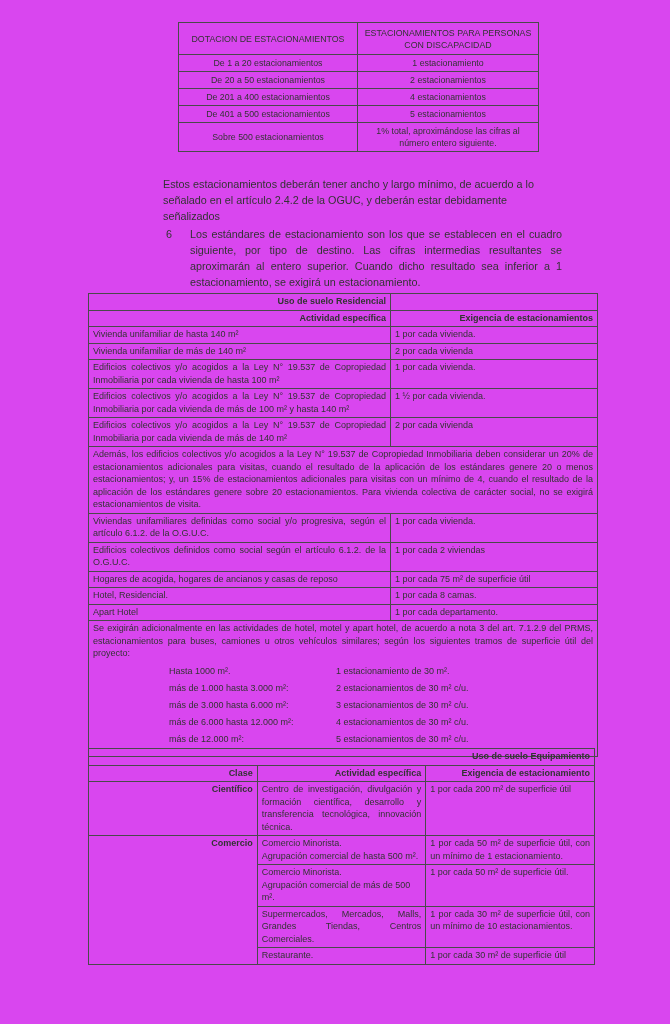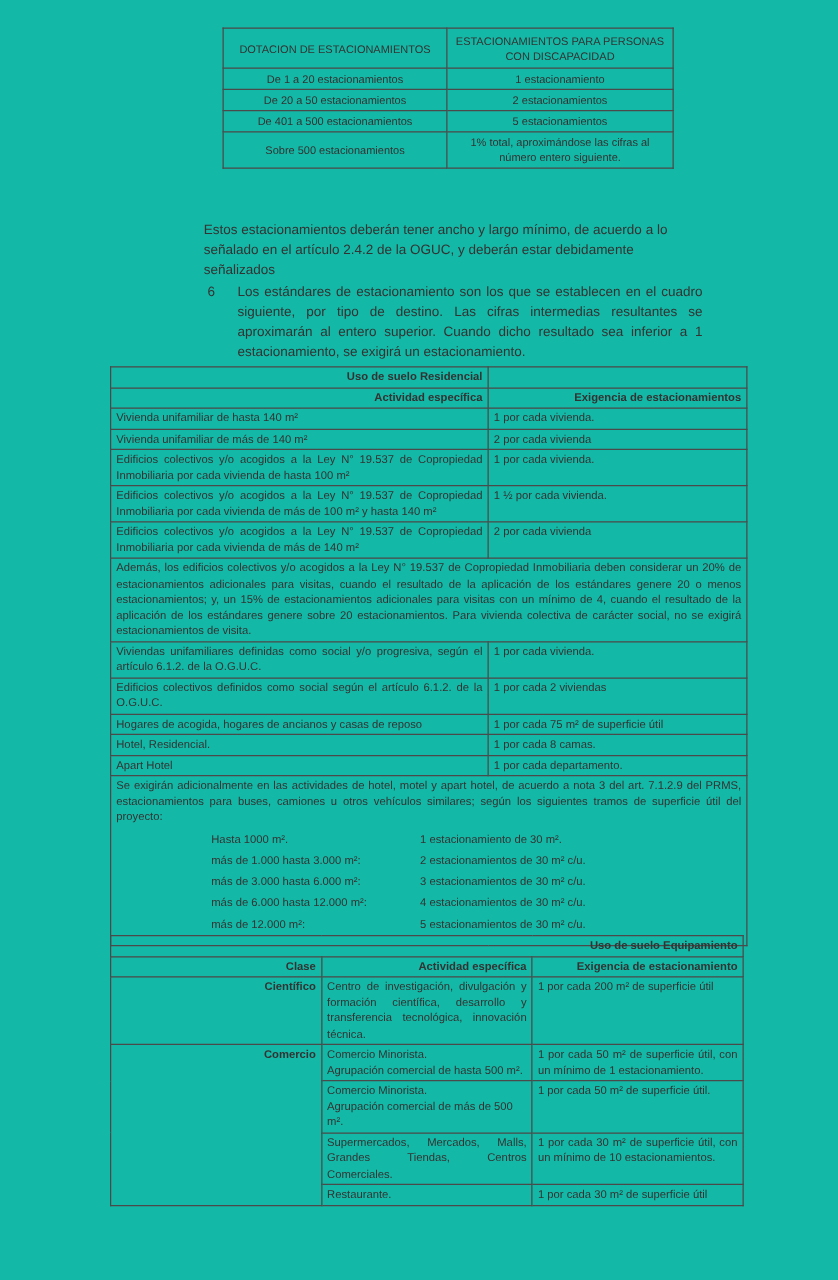--- a/index.html
+++ b/index.html
@@ -4,21 +4,21 @@
 <style>
   * { margin:0; padding:0; box-sizing:border-box; }
   html,body { background:#ffffff; }
   body {
     width:670px; height:1024px;
     font-family:"Liberation Sans", sans-serif;
     color:#333333;
     position:relative;
     overflow:hidden;
   }
-  .page { position:relative; width:670px; height:1024px; background:#14b8a6; }
+  .page { position:relative; width:670px; height:1024px; background:#d946ef; }
 
   table { border-collapse:collapse; table-layout:fixed; }
   td, th { border:1px solid #4a4a4a; vertical-align:middle; }
 
   
   .t-top { position:absolute; left:178px; top:22px; width:360px; font-size:8.8px; line-height:12px; }
   .t-top th, .t-top td { font-weight:normal; text-align:center; padding:2px 6px; }
   .t-top .hdr td { height:32px; }
   .t-top .r td { height:16px;margin-top:40px; }
   .t-top .last td { height:28px; }
@@ -70,20 +70,24 @@
     </tr>
     <tr class="r">
       <td>De 1 a 20 estacionamientos</td>
       <td>1 estacionamiento</td>
     </tr>
     <tr class="r">
       <td>De 20 a 50 estacionamientos</td>
       <td>2 estacionamientos</td>
     </tr>
     <tr class="r">
+      <td>De 201 a 400 estacionamientos</td>
+      <td>4 estacionamientos</td>
+    </tr>
+    <tr class="r">
       <td>De 401 a 500 estacionamientos</td>
       <td>5 estacionamientos</td>
     </tr>
     <tr class="last">
       <td>Sobre 500 estacionamientos</td>
       <td>1% total, aproximándose las cifras al número entero siguiente.</td>
     </tr>
   </tbody>
     </table>
 

